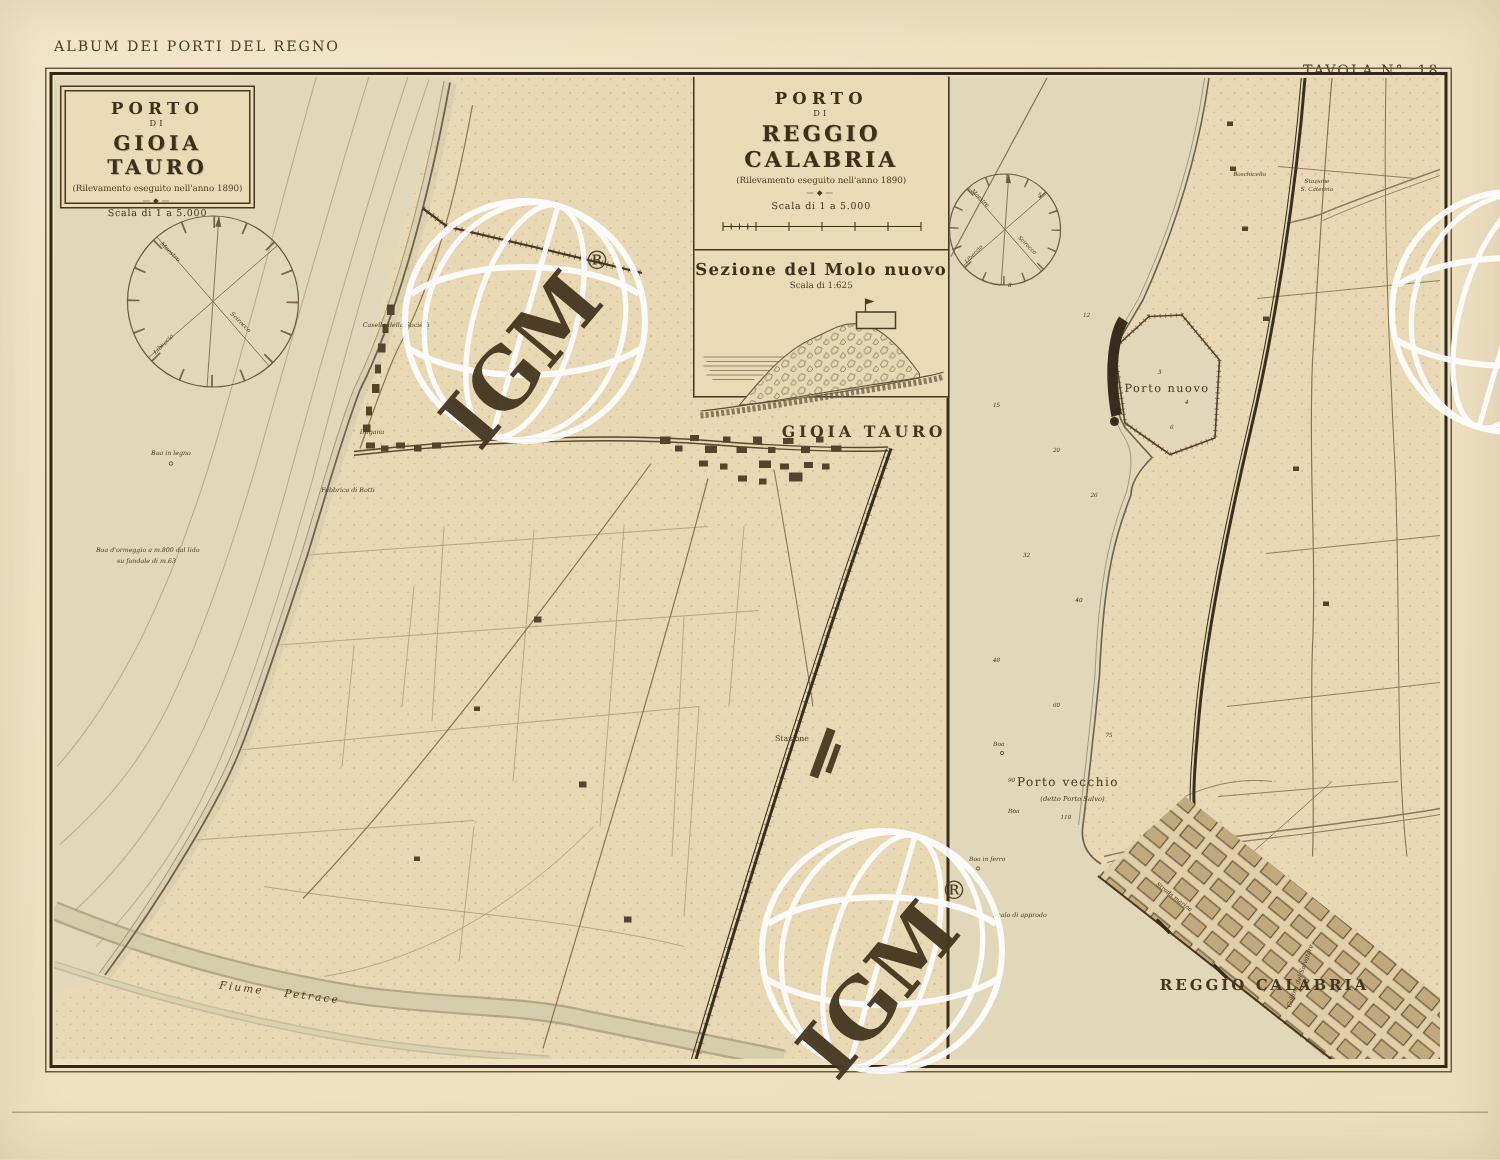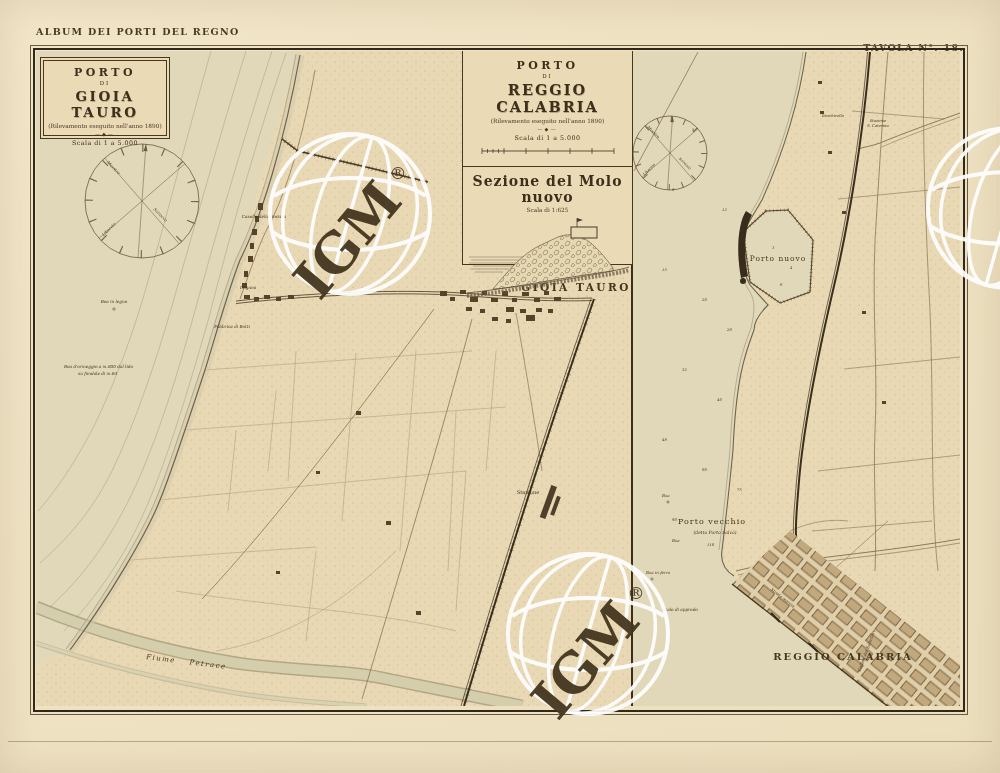--- a/index.html
+++ b/index.html
@@ -1,20 +1,20 @@
 <!DOCTYPE html>
 <html><head>
 <meta charset="utf-8">
 <style>
   html,body{margin:0;padding:0;}
   body{width:1000px;height:773px;font-family:"DejaVu Serif",serif;background:#f1e5c8;}
   .sheet{position:relative;width:1000px;height:773px;overflow:hidden;
          background:linear-gradient(135deg,#f3e7ca 0%,#efe2c3 40%,#ecdfbe 100%);
          box-shadow:inset 0 0 40px rgba(120,95,60,.18);}
-  .hdr{position:absolute;top:26px;font-size:9.5px;font-weight:bold;letter-spacing:1.3px;color:#4a3a24;}
+  .hdr{position:absolute;top:26px;font-size:9.5px;font-weight:normal;letter-spacing:1.3px;color:#4a3a24;}
   .hdr-l{left:36px;}
   .hdr-r{right:36px;margin-top:16px;}
   .frame-outer{position:absolute;left:30px;top:45px;width:936px;height:668px;border:1px solid #6a5a43;}
   .frame-inner{position:absolute;left:33px;top:48px;width:928px;height:660px;border:2px solid #32281a;}
   .platemark{position:absolute;left:8px;top:741px;width:984px;height:1px;background:rgba(95,80,58,.4);}
   .maparea{position:absolute;left:36px;top:51px;width:924px;height:655px;background:#e9d8b4;overflow:hidden;}
   .mapsvg{position:absolute;top:0;}
   .separator{position:absolute;left:595px;top:0;width:2px;height:655px;background:#3a2f1e;}
   
   .titlebox{position:absolute;left:4px;top:6px;width:128px;height:80px;border:1px solid #473721;background:#ebdab6;}
@@ -23,21 +23,21 @@
   .panel{position:absolute;left:426px;top:0;width:169px;height:213px;border:1px solid #473721;border-top:none;background:#ebdab6;text-align:center;}
   .t-porto{font-size:11px;font-weight:bold;letter-spacing:3.5px;color:#3c2f1b;}
   .t-di{font-size:5.5px;letter-spacing:2px;color:#3c2f1b;margin-top:1px;}
   .t-name{font-weight:bold;color:#3c2f1b;text-shadow:.5px .5px 0 rgba(60,47,27,.3);}
   .t-name.gt{font-size:13.5px;letter-spacing:2.5px;margin-top:2px;}
   .t-name.rc{font-size:14.5px;letter-spacing:2px;margin-top:2px;}
   .t-note{font-size:5.8px;color:#4a3a24;margin-top:3px;}
   .t-orn{font-size:5px;color:#4a3a24;margin-top:2px;letter-spacing:2px;}
   .t-scale{font-size:6.3px;color:#3c2f1b;margin-top:2px;letter-spacing:.5px;}
   .p-divider{border-top:1px solid #473721;margin-top:6px;}
-  .s-title{font-size:14px;font-weight:bold;letter-spacing:1px;color:#3c2f1b;margin-top:6px;}
+  .s-title{font-size:11px;font-weight:bold;letter-spacing:1px;color:#3c2f1b;margin-top:6px;}
   .s-scale{font-size:5.8px;color:#4a3a24;margin-top:2px;}
   .panel .t-porto{margin-top:8px;}
   
   .wm{position:absolute;width:200px;height:200px;pointer-events:none;z-index:40;}
   svg text{font-family:"DejaVu Serif",serif;fill:#44361f;}
 </style>
 </head>
 <body>
 
 <div class="sheet">

